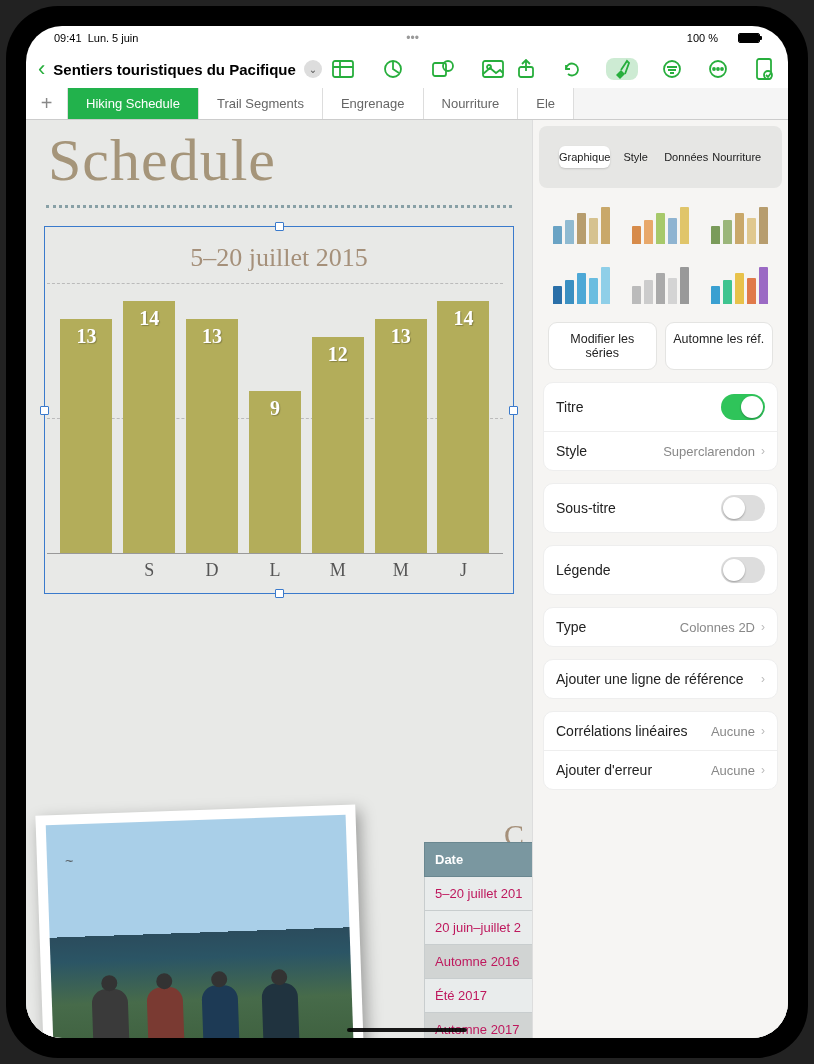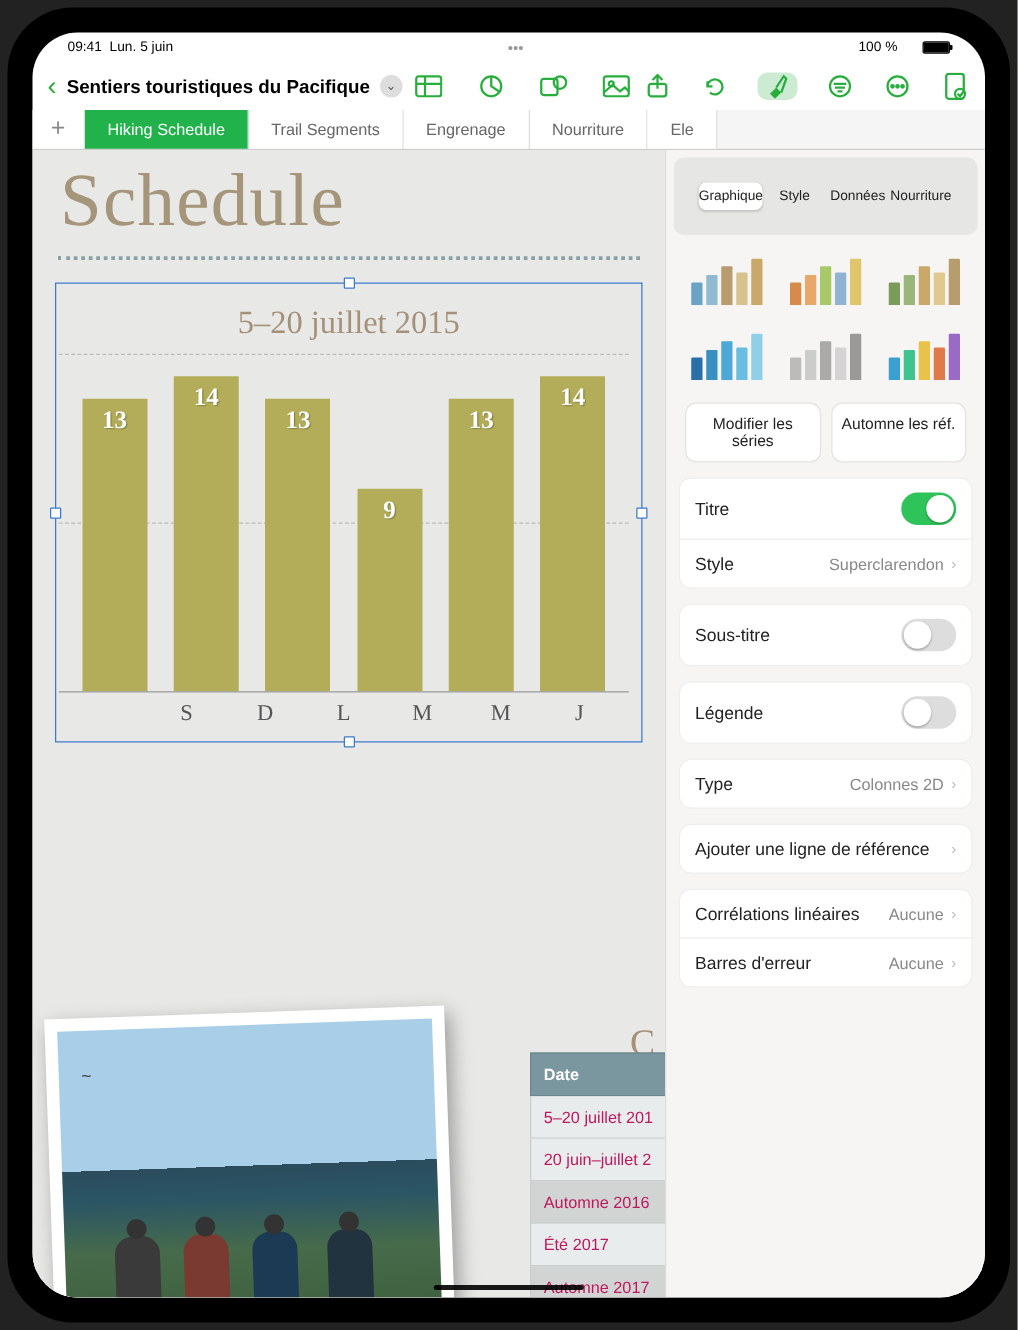--- a/index.html
+++ b/index.html
@@ -397,20 +397,21 @@
           <div class="sel-handle hr"></div>
           <div class="chart-title">5–20 juillet 2015</div>
           <div class="chart-area">
             <div class="gridline" style="top:0%"></div>
             <div class="gridline" style="top:45%"></div>
             <div id="bars" class="bars">
                 <div class="bar" style="height: 86.6667%;">13</div>
                 <div class="bar" style="height: 93.3333%;">14</div>
                 <div class="bar" style="height: 86.6667%;">13</div>
                 <div class="bar" style="height: 60%;">9</div>
+                <div class="bar" style="height: 80%;">12</div>
                 <div class="bar" style="height: 86.6667%;">13</div>
                 <div class="bar" style="height: 93.3333%;">14</div>
               </div>
             <div id="xaxis" class="xaxis">
                 <div class="xlabel"></div>
                 <div class="xlabel">S</div>
                 <div class="xlabel">D</div>
                 <div class="xlabel">L</div>
                 <div class="xlabel">M</div>
                 <div class="xlabel">M</div>
@@ -559,21 +560,21 @@
 
         <div class="group">
           <div class="row">
             <span class="row-l">Corrélations linéaires</span>
             <span class="row-r">
                 <span>Aucune</span>
                 <span class="chev-r">›</span>
               </span>
           </div>
           <div class="row">
-            <span class="row-l">Barres d'erreur</span>
+            <span class="row-l">Ajouter d'erreur</span>
             <span class="row-r">
                 <span>Aucune</span>
                 <span class="chev-r">›</span>
               </span>
           </div>
         </div>
       </div>
     </div>
 
     <div class="home-ind"></div>

